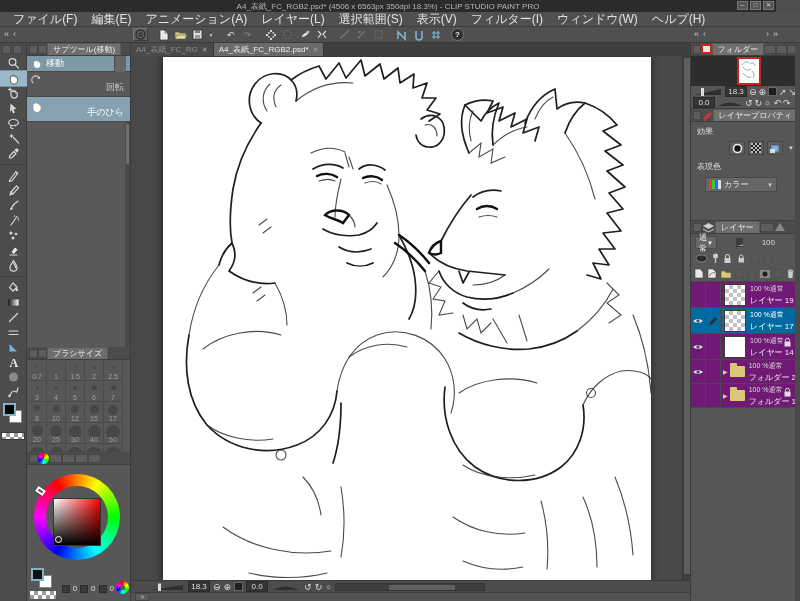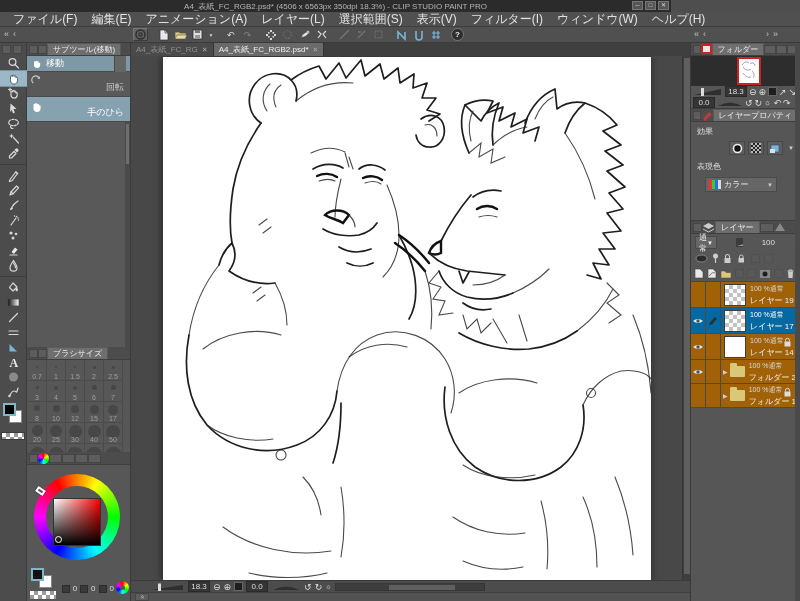--- a/index.html
+++ b/index.html
@@ -1,21 +1,21 @@
 <!DOCTYPE html>
 <html><head>
 <meta charset="utf-8">
 <style>
   *{box-sizing:border-box;margin:0;padding:0}
   html,body{width:800px;height:601px;overflow:hidden}
   body{font-family:"Liberation Sans","DejaVu Sans",sans-serif;background:#424242;color:#ddd;font-size:9px;-webkit-font-smoothing:antialiased}
   #app{position:relative;width:800px;height:601px;background:#4e4e4e}
 
   
-  .titlebar{position:absolute;left:0;top:0;width:671px;height:12px;background:#2b2b2b;display:flex;align-items:center;justify-content:center;font-size:8px;color:#b5b5b5}
+  .titlebar{position:absolute;left:0;top:0;width:776px;height:12px;background:#2b2b2b;display:flex;align-items:center;justify-content:center;font-size:8px;color:#b5b5b5}
   .winbtns{position:absolute;right:2px;top:1px;display:flex;gap:2px}
   .winbtn{width:11px;height:9px;background:#555;border:1px solid #777;font-size:6px;line-height:7px;text-align:center;color:#ddd}
 
   
   .menubar{position:absolute;left:0;top:12px;width:800px;height:15px;background:#505050;border-bottom:1px solid #3e3e3e;display:flex;align-items:center;padding-left:6px}
   .menuitem{padding:12px 7px;font-size:12px;color:#e2e2e2;line-height:14px}
 
   
   .cmdbar{position:absolute;left:0;top:27px;width:800px;height:16px;background:#505050;border-bottom:1px solid #3a3a3a}
   .carrows{position:absolute;top:2px;font-size:9px;color:#c5c5c5;letter-spacing:4px}
@@ -107,21 +107,21 @@
   .fxbtn{width:16px;height:14px;background:#5e5e5e;border:1px solid #474747;display:flex;align-items:center;justify-content:center}
   .ddrop{margin:3px 0 0 14px;width:72px;height:15px;background:#666;border:1px solid #4a4a4a;display:flex;align-items:center;gap:3px;padding:0 3px;font-size:8px;color:#eee}
   .ddrop .dar{margin-left:auto;font-size:6px;color:#ccc}
   .rgbic{width:12px;height:9px;background:linear-gradient(to right,#e33 0 25%,#3c3 25% 50%,#36e 50% 75%,#ddd 75%)}
   .blendrow{display:flex;align-items:center;gap:19px;padding:2px 2px 2px 4px}
   .blenddd{width:50px;height:13px;background:#666;border:1px solid #4a4a4a;font-size:8px;color:#eee;display:flex;align-items:center;padding:0 3px}
   .blenddd .dar{margin-left:auto;font-size:6px}
   .spins{display:flex;flex-direction:column;font-size:4px;line-height:4px;color:#ccc}
   .lrowicons{display:flex;gap:4px;padding:2px 4px;align-items:center}
   .lrowicons2{display:flex;gap:3px;padding:2px 3px;align-items:center;border-bottom:1px solid #474747}
-  .lrow{position:relative;height:26px;border-bottom:1px solid #4a4a4a;background:#a16207;display:flex;align-items:center}
+  .lrow{position:relative;height:26px;border-bottom:1px solid #4a4a4a;background:#701a75;display:flex;align-items:center}
   .lrow.sel{background:#0369a1}
   .lrow.sel .linfo,.lrow.sel .lname{color:#fff}
   .eyecell{width:15px;height:100%;border-right:1px solid #4a4a4a;display:flex;align-items:center;justify-content:center}
   .editcell{width:15px;height:100%;border-right:1px solid #4a4a4a;display:flex;align-items:center;justify-content:center}
   .lthumb{width:22px;height:22px;margin-left:3px;border:1px solid #3d3d3d;background:#fff}
   .lthumb.checker{background-image:conic-gradient(#c4c4c4 25%,#fff 0 50%,#c4c4c4 0 75%,#fff 0);background-size:8px 8px}
   .ltext{margin-left:4px;display:flex;flex-direction:column;gap:1px}
   .linfo{font-size:7px;color:#d8d8d8}
   .lname{font-size:8px;color:#ececec}
   .lockbadge{position:absolute;right:8px;top:3px}

